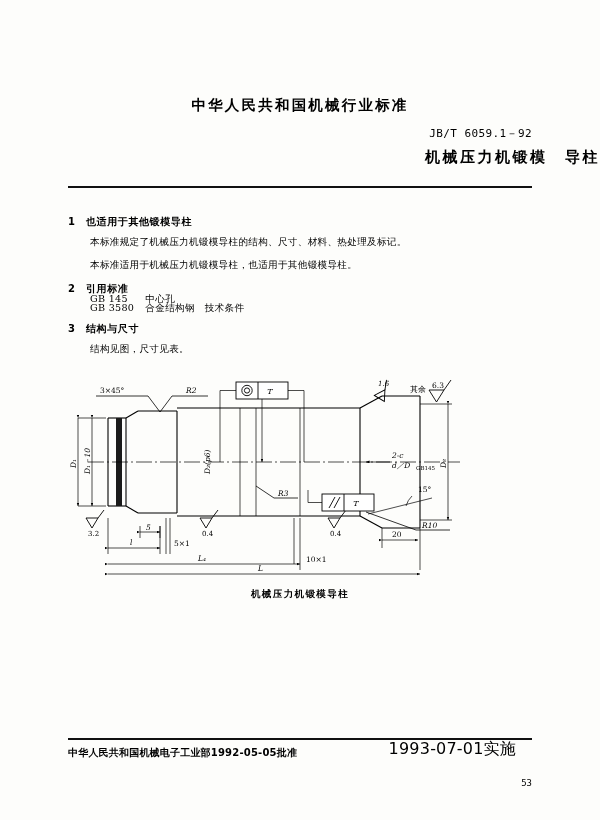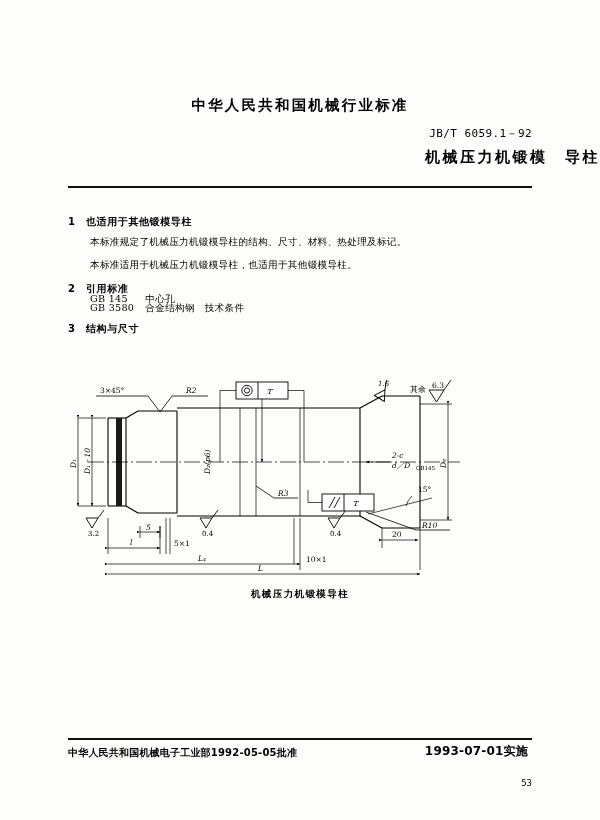--- a/index.html
+++ b/index.html
@@ -45,21 +45,21 @@
   .ref .rc{display:inline-block;min-width:52px;font-family:"DejaVu Serif","Liberation Serif",serif;}
   
   .drawing{position:absolute;left:60px;top:378px;width:480px;height:200px;}
   .fig-cap{
     position:absolute;left:0;right:0;top:588px;text-align:center;
     font-size:9.5px;font-weight:bold;letter-spacing:1.4px;
   }
   
   .rule-bot{position:absolute;left:68px;right:68px;bottom:80px;border-top:2px solid #111;}
   .foot-l{position:absolute;left:68px;bottom:60px;font-size:10px;font-weight:bold;letter-spacing:.2px;}
-  .foot-r{position:absolute;right:72px;bottom:60px;font-size:12px;font-weight:bold;letter-spacing:.2px;}
+  .foot-r{position:absolute;right:84px;bottom:60px;font-size:16px;font-weight:normal;letter-spacing:.2px;}
   .pageno{position:absolute;right:68px;bottom:32px;font-size:9px;
     font-family:"DejaVu Sans Mono","Liberation Mono",monospace;}
   svg{display:block;}
   text{font-family:"DejaVu Serif","Liberation Serif",serif;}
 </style>
 </head>
 <body>
 
 <div class="page">
 
@@ -89,20 +89,21 @@
     </div>
     <div class="ref">
       <span class="rc">GB 3580</span>
       <span>合金结构钢　技术条件</span>
     </div>
 
     <div class="sec">
       <span class="num">3</span>
       <span>结构与尺寸</span>
     </div>
+    <div class="para">结构见图，尺寸见表。</div>
   </div>
 
   <div class="drawing">
     <svg width="480" height="200" viewBox="0 0 480 200">
       <defs>
         <marker id="ah" markerWidth="7" markerHeight="7" refX="6" refY="2.5" orient="auto" markerUnits="strokeWidth">
           <path d="M0,0 L6,2.5 L0,5 z" fill="#000"></path>
         </marker>
         <marker id="ahs" markerWidth="6" markerHeight="6" refX="5" refY="2" orient="auto" markerUnits="strokeWidth">
           <path d="M0,0 L5,2 L0,4 z" fill="#000"></path>

